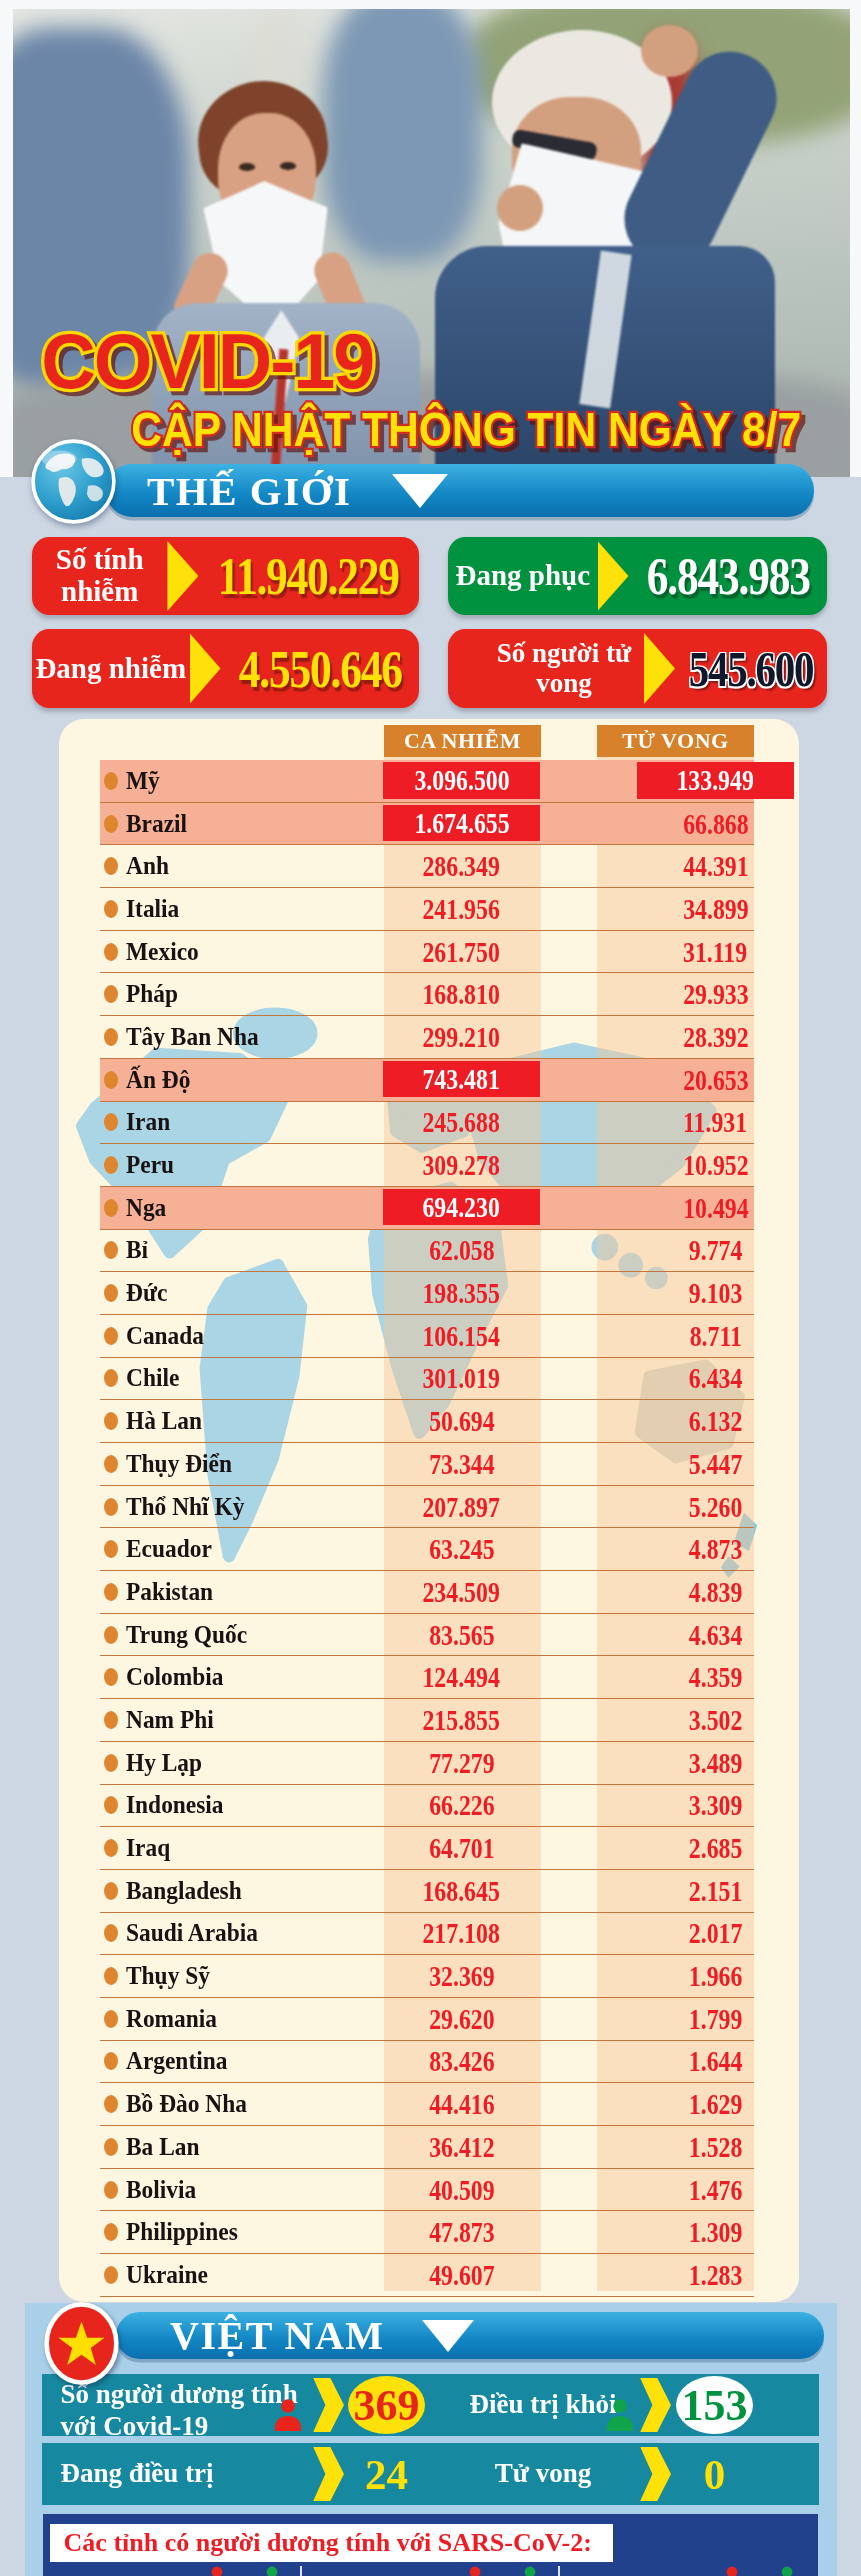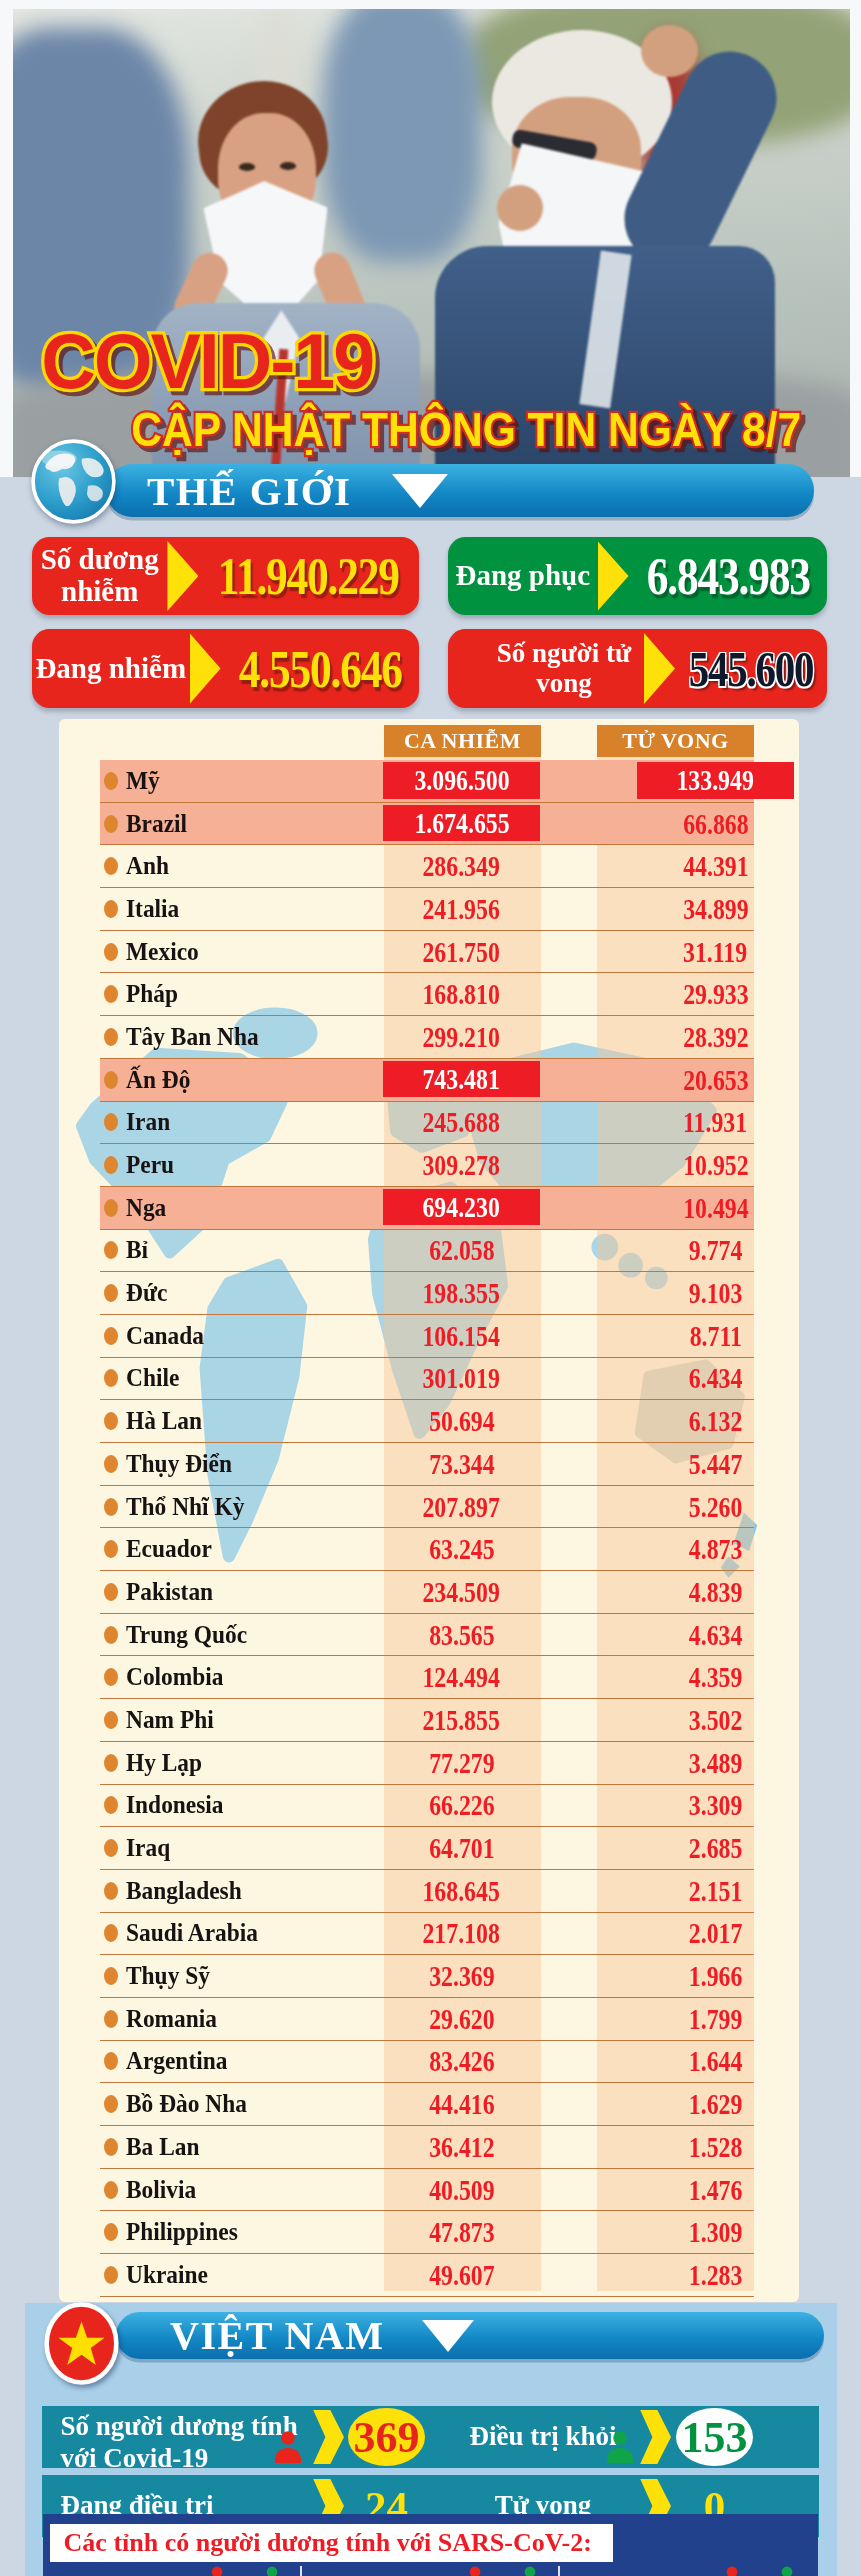--- a/index.html
+++ b/index.html
@@ -33,21 +33,21 @@
   .sbox .arrow { width:31px; align-self:stretch; margin:4.1px 0; background:var(--yellow,#ffe10a);
                  clip-path:polygon(0 0,100% 50%,0 100%); flex:0 0 auto; }
   .sbox .val { flex:1; text-align:center; font-weight:bold; font-size:53px; letter-spacing:-1.5px; white-space:nowrap; }
   .val-yellow { color:var(--yellow,#ffe10a); text-shadow:2.6px 3.6px 1.5px rgba(80,22,10,.55); }
   .val-white  { color:#ffffff; text-shadow:2.6px 3.6px 1.5px rgba(10,50,25,.5); }
   .val-dark   { color:#0f172a; text-shadow:-1.5px -1.5px 0 #fff,1.5px -1.5px 0 #fff,-1.5px 1.5px 0 #fff,1.5px 1.5px 0 #fff,3.6px 4.1px 2.1px rgba(0,0,0,.4); }
   .cond { display:inline-block; transform:scaleX(.82); transform-origin:center; }
 
   
   #world-panel { position:absolute; left:59px; top:719px; width:740px; height:1583px;
-                 background:var(--cream,#fdf6e0); border-radius:6px; }
+                 background:var(--cream,#fdf6e0); border-radius:25px; }
   #world-map { position:absolute; left:0; top:286px; width:740px; height:783px; z-index:0; }
   .strip { position:absolute; top:38px; bottom:11.3px; width:157px; background:rgba(246,198,148,.45); z-index:1; }
   #strip1 { left:325px; } #strip2 { left:538px; }
   .thead { position:absolute; top:6.2px; height:32px; width:157px; background:var(--orange,#d8812b);
            color:#fff; display:flex; align-items:center; justify-content:center;
            font-weight:bold; font-size:22px; z-index:3; letter-spacing:0.5px; }
   #th1 { left:325px; } #th2 { left:538px; }
   #world-rows { position:absolute; left:41px; top:41px; width:654px; height:1537px;
                 display:flex; flex-direction:column; z-index:2; }
   .wrow { position:relative; flex:1; border-bottom:1px solid #c2763b; }
@@ -60,21 +60,21 @@
   .wval { position:absolute; top:50%; transform:translateY(-50%); width:157px; text-align:center;
           font-weight:bold; font-size:29px; color:var(--bright_red,#ee1c24); white-space:nowrap; }
   .wval.v1 { left:283px; } .wval.v2 { left:497px;margin-left:40px; }
   .wval.badge { background:var(--bright_red,#ee1c24); color:#fff; top:2.1px; bottom:3.1px; height:auto;
                 transform:none; display:flex; align-items:center; justify-content:center; }
 
   
   #vn-backdrop { position:absolute; left:25px; top:2303px; width:812px; height:561px;
                  background:var(--backdrop_blue,#a9cfe9); }
   #vn-flag { position:absolute; left:43px; top:2302px; z-index:3; filter:drop-shadow(2.1px 3.1px 2.6px rgba(20,40,80,.45)); }
-  .vnrow { position:absolute; left:42px; width:777px; height:62px; background:var(--teal,#16889f); color:#fff;margin-top:32px; }
+  .vnrow { position:absolute; left:42px; width:777px; height:62px; background:var(--teal,#16889f); color:#fff; }
   #vnrow1 { top:2374px; } #vnrow2 { top:2443px; }
   .vn-lbl { position:absolute; font-weight:bold; font-size:27px; line-height:1.18; }
   .vn-lbl.mid { top:50%; transform:translateY(-50%); }
   .vn-arrow { position:absolute; width:31px; top:3.6px; bottom:3.6px; background:var(--yellow,#ffe10a);
               clip-path:polygon(0 0,55% 0,100% 50%,55% 100%,0 100%,40% 50%); }
   .vn-pill { position:absolute; width:77px; height:58px; top:2.1px; border-radius:50%;
              display:flex; align-items:center; justify-content:center; font-weight:bold; font-size:44px; }
   .pill-yellow { background:var(--yellow,#ffe10a); color:var(--red,#e8251d); }
   .pill-white  { background:#ffffff; color:var(--green,#00923f); }
   .vn-num { position:absolute; width:77px; text-align:center; font-weight:bold; font-size:43px;
@@ -157,21 +157,21 @@
     <circle cx="84" cy="84" r="78" fill="url(#ocean)" stroke="#ffffff" stroke-width="7"></circle>
     <path d="M30 52 Q45 28 70 30 Q92 32 86 48 Q80 62 62 60 Q44 70 38 62 Q28 60 30 52 Z" fill="#f2f4f4" opacity=".95"></path>
     <path d="M56 78 Q74 70 84 84 Q94 100 82 122 Q72 140 64 124 Q52 100 56 78 Z" fill="#e8ecec" opacity=".95"></path>
     <path d="M100 40 Q124 34 138 52 Q148 66 136 74 Q118 80 108 66 Q98 52 100 40 Z" fill="#eef1f1" opacity=".9"></path>
     <path d="M112 92 Q132 88 140 102 Q144 116 130 122 Q114 124 110 108 Z" fill="#e8ecec" opacity=".85"></path>
     <ellipse cx="56" cy="40" rx="34" ry="16" fill="#ffffff" opacity=".35"></ellipse>
   </svg>
 
   <div class="sbox red" style="left:32px;top:537px;width:387px;height:78px;">
     <div class="lbl" style="width:170px;">
-      <div>Số dương</div>
+      <div>Số tính</div>
       <div>nhiễm</div>
     </div>
     <div class="arrow"></div>
     <div class="val val-yellow"><span class="cond">11.940.229</span></div>
   </div>
   <div class="sbox green" style="left:448px;top:537px;width:379px;height:78px;">
     <div class="lbl" style="width:160px;">Đang phục</div>
     <div class="arrow"></div>
     <div class="val val-white"><span class="cond">6.843.983</span></div>
   </div>

